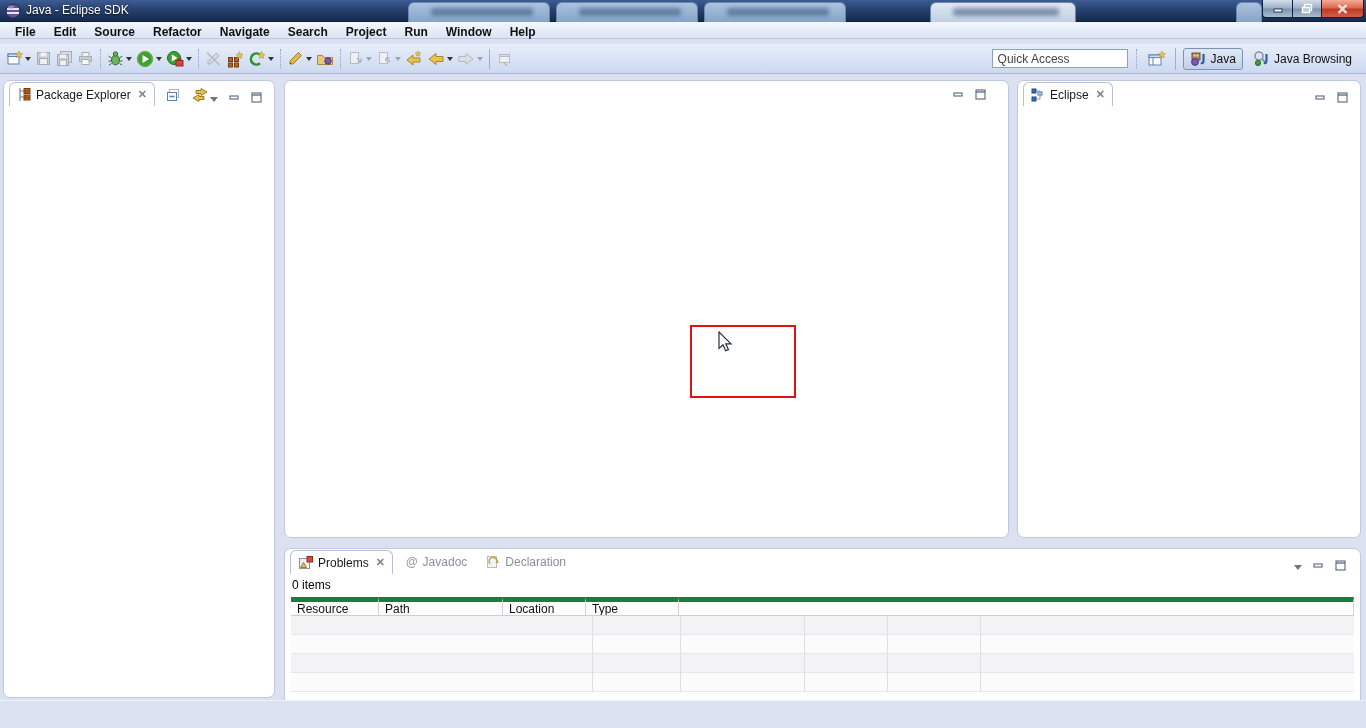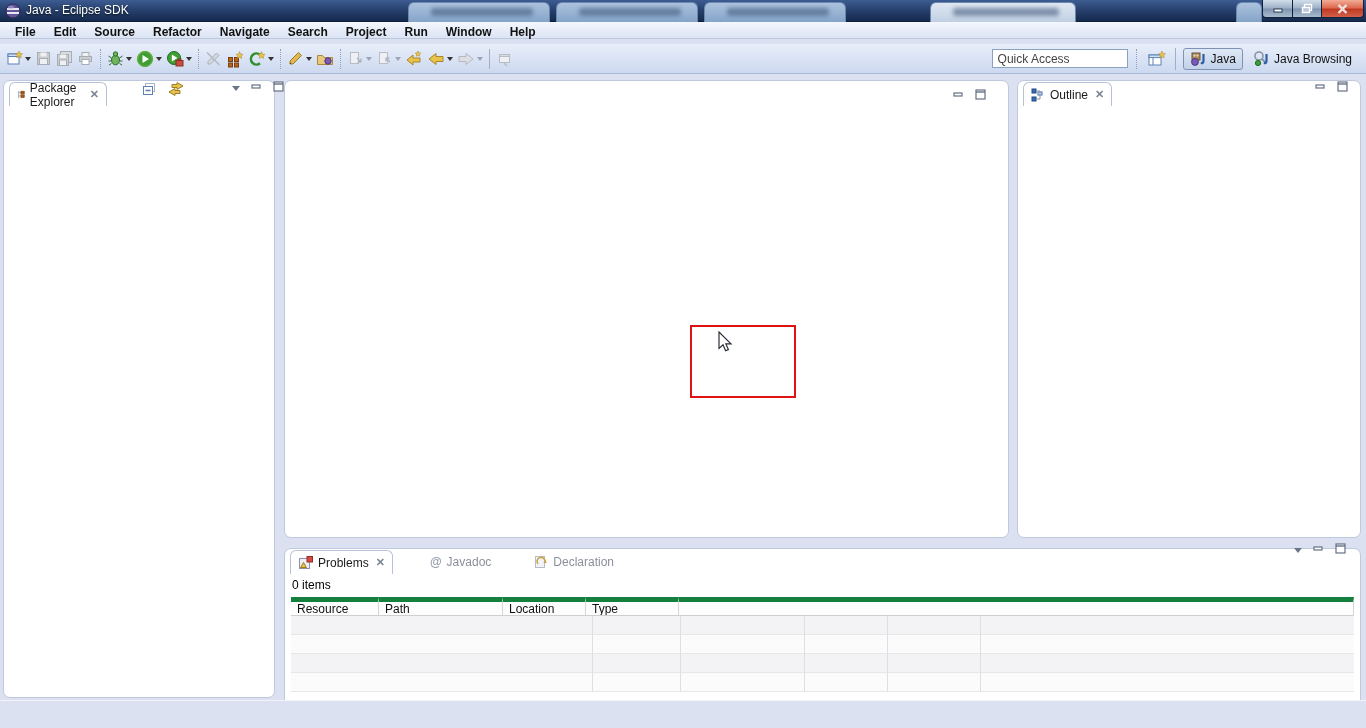--- a/index.html
+++ b/index.html
@@ -48,21 +48,21 @@
   .quick-access { width:136px; height:19px; border:1px solid #8ba1c2; background:#fff;
     font-family:Liberation Sans, sans-serif; font-size:12px; color:#333; padding:0 5px; }
   .quick-access::placeholder { color:#444; opacity:1; }
   .persp-btn { display:flex; align-items:center; gap:4px; height:22px; padding:0 6px; }
   .persp-btn.pressed { border:1px solid #7e93b4; border-radius:3px;
     background:linear-gradient(#dfe8f5,#c2d2ea); }
   .persp-label { color:#111; }
 
   
   .panel { position:absolute; background:#fff; border:1px solid #bfc9dd; border-radius:7px; }
-  .view-header { height:25px; display:flex; align-items:flex-start; position:relative;gap:24px; }
+  .view-header { height:25px; display:flex; align-items:flex-end; position:relative; }
   .view-tab { display:flex; align-items:center; gap:5px; margin-left:5px; margin-top:1px;
     height:24px; padding:0 7px; border:1px solid #b7c2d7; border-bottom:none;
     border-radius:6px 6px 0 0; background:#fff; }
   .view-tab .label { color:#1a1a1a; }
   .view-tab.inactive { border:none; background:transparent; }
   .view-tab.inactive .label { color:#8a8f99; }
   .xclose { color:#7d8695; font-size:11px; font-weight:bold; margin-left:2px; }
   .hdr-icons { display:flex; align-items:center; gap:11px; }
   .tri-menu { width:0; height:0; border-left:4px solid transparent; border-right:4px solid transparent;
     border-top:5px solid #6b7687; }
@@ -401,21 +401,21 @@
   <div class="view-header">
     <div class="view-tab">
       <svg width="14" height="14" viewBox="0 0 14 14">
         <rect x="1" y="1" width="4" height="4" fill="#3a6cb0" stroke="#1f4a85"></rect>
         <rect x="1" y="9" width="4" height="4" fill="#3a6cb0" stroke="#1f4a85"></rect>
         <rect x="7" y="4" width="4" height="3" fill="#fff" stroke="#3a6cb0"></rect>
         <line x1="5" y1="3" x2="9" y2="3" stroke="#8a93a3"></line>
         <line x1="5" y1="11" x2="9" y2="11" stroke="#8a93a3"></line>
         <line x1="9" y1="3" x2="9" y2="11" stroke="#8a93a3"></line>
       </svg>
-      <span class="label">Outline</span>
+      <span class="label">Eclipse</span>
       <span class="xclose">✕</span>
     </div>
     <div class="spacer"></div>
     <div class="hdr-icons" style="margin-right:12px;">
       <span>
         <svg width="11" height="10" viewBox="0 0 11 10">
             <rect x="1" y="3" width="8" height="3" fill="#fff" stroke="#667084" stroke-width="1.2"></rect>
           </svg>
       </span>
       <span>

